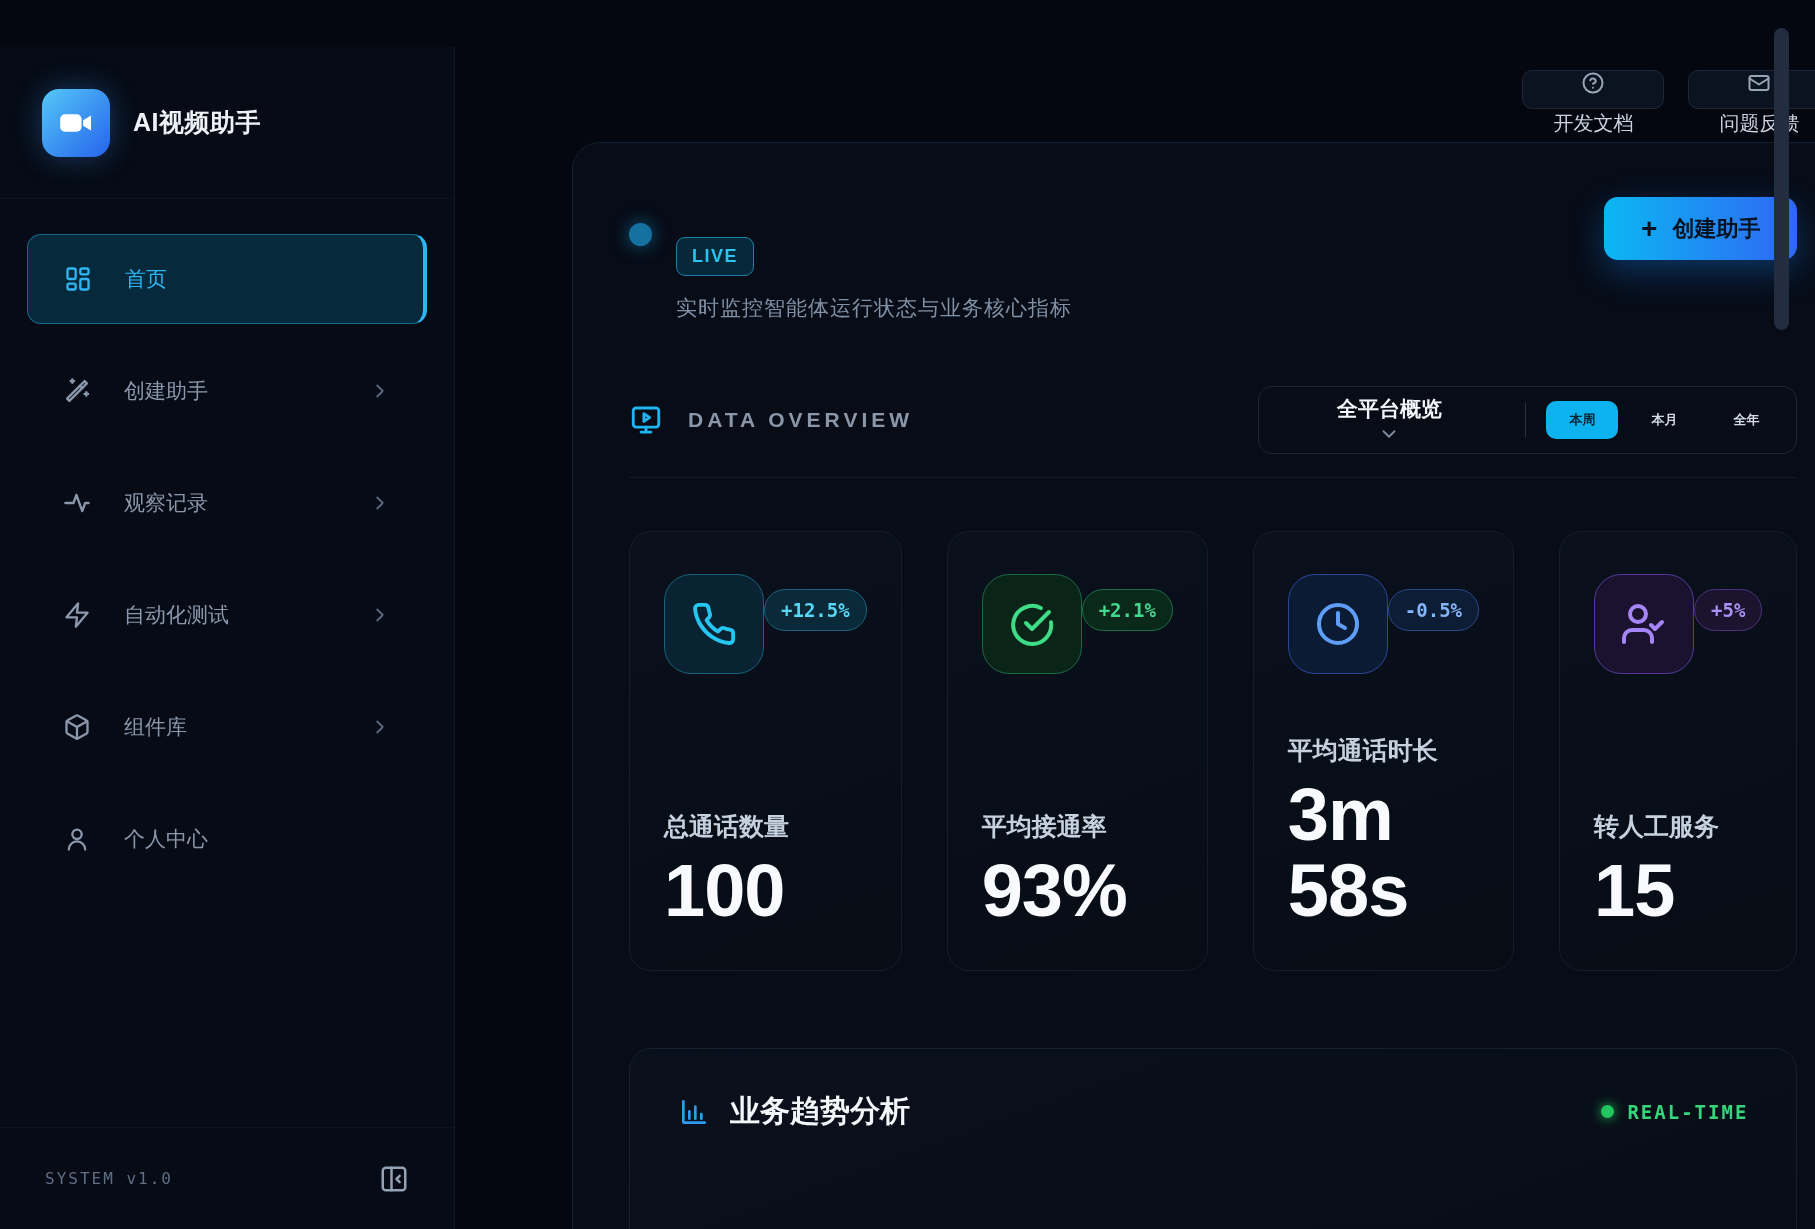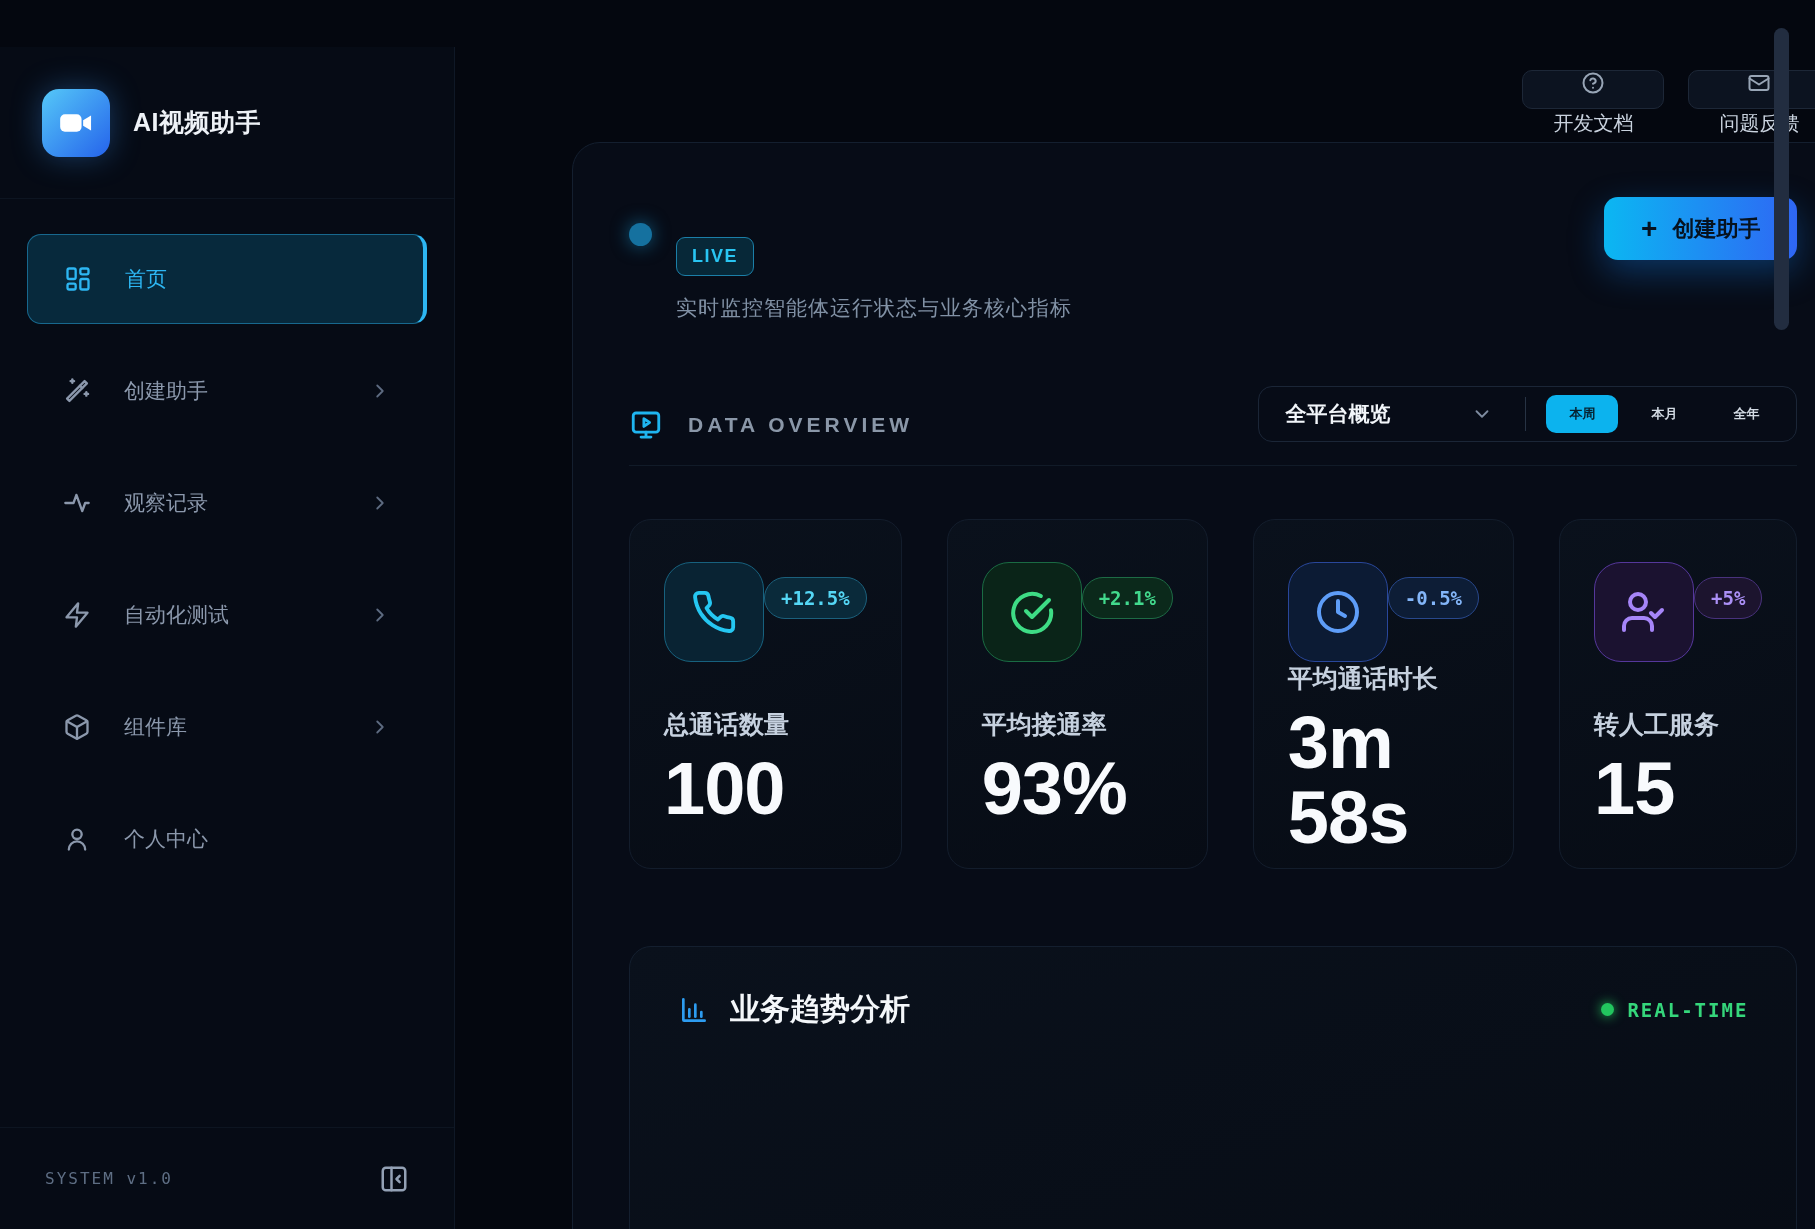--- a/index.html
+++ b/index.html
@@ -36,36 +36,36 @@
 
   .panel-header { display:flex; justify-content:space-between; align-items:flex-start; }
   .title-row { display:flex; align-items:center; gap:24px; }
   .live-dot { width:23px; height:23px; border-radius:50%; background:#15719F; box-shadow:0 0 18px rgba(21,160,220,.55); }
   .page-title { font-size:47px; font-weight:800; color:#FFFFFF; letter-spacing:1px; }
   .live-badge { font-size:18px; font-weight:800; letter-spacing:1.5px; color:#29C5F2; background:#072838; border:1px solid #1B7FA8; padding:8px 15px; border-radius:9px;margin-top:44px; }
   .subtitle { margin:18px 0 0 47px; color:#8191A5; font-size:21px; letter-spacing:1px; }
   .create-btn { height:63px; padding:0 37px; border:none; border-radius:14px; background:linear-gradient(90deg,#0BB7F2,#2F66F4); color:#06121F; font-size:22px; font-weight:700; display:flex; align-items:center; gap:15px; cursor:pointer; box-shadow:0 12px 34px rgba(20,130,240,.35); font-family:inherit; margin-top:4px; }
   .create-btn .plus { font-size:28px; font-weight:600; line-height:1; }
 
-  .overview-row { margin-top:64px; display:flex; align-items:flex-end; justify-content:space-between; }
+  .overview-row { margin-top:64px; display:flex; align-items:center; justify-content:space-between; }
   .ov-left { display:flex; align-items:center; gap:25px; color:#8A97A8; font-weight:700; font-size:21px; letter-spacing:4px; }
   .ov-left svg { color:#1FB5F0; }
   .selector { display:flex; align-items:center; border:1px solid #1B2637; border-radius:14px; padding:8px 14px; gap:20px; }
-  .dropdown { display:flex; align-items:center; justify-content:space-between; width:232px; padding:0 12px; cursor:pointer; }
+  .dropdown { display:flex; align-items:center; justify-content:space-between; width:232px; padding:0 12px; cursor:pointer;flex-direction:column; }
   .dropdown-label { font-size:21px; font-weight:700; color:#F2F6FA; }
   .dropdown .chev-down { color:#7E8CA0; }
   .v-div { width:1px; height:34px; background:#273344; }
   .tabs { display:flex; align-items:center; gap:10px; }
   .tab { font-size:13px; color:#D3DBE4; font-weight:700; padding:10px 23px; border-radius:10px; cursor:pointer; }
   .tab.active { background:#0CB3EE; color:#06212F; }
 
   .section-hr { height:1px; background:#111B28; margin-top:23px; }
 
   .cards { display:flex; gap:45px; margin-top:53px; }
-  .card { flex:1; height:350px; background:linear-gradient(160deg,#0A111C,#070C15); border:1px solid #131D2C; border-radius:22px; padding:42px 34px 42px; display:flex; flex-direction:column; }
+  .card { flex:1; height:440px; background:linear-gradient(160deg,#0A111C,#070C15); border:1px solid #131D2C; border-radius:22px; padding:42px 34px 42px; display:flex; flex-direction:column; }
   .card-top { display:flex; justify-content:space-between; align-items:flex-start; }
   .iconbox { width:100px; height:100px; border-radius:27px; display:flex; align-items:center; justify-content:center; border:1px solid; }
   .badge { font-family:"DejaVu Sans Mono", monospace; font-size:19px; font-weight:700; padding:9px 16px; border-radius:999px; border:1px solid; margin-top:15px; white-space:nowrap; }
   .card-bottom { margin-top:auto; }
   .card-label { font-size:25px; font-weight:700; color:#C6D1DF; }
   .card-value { font-size:74px; font-weight:800; color:#F8FAFD; line-height:1.02; margin-top:10px; letter-spacing:-1px; }
 
   .theme-cyan .iconbox   { background:#092333; border-color:#17617E; color:#25C7F2; }
   .theme-cyan .badge     { background:#0A2A3A; border-color:#1B607C; color:#55D7F5; }
   .theme-green .iconbox  { background:#0A2418; border-color:#1A6B43; color:#3EDC85; }

